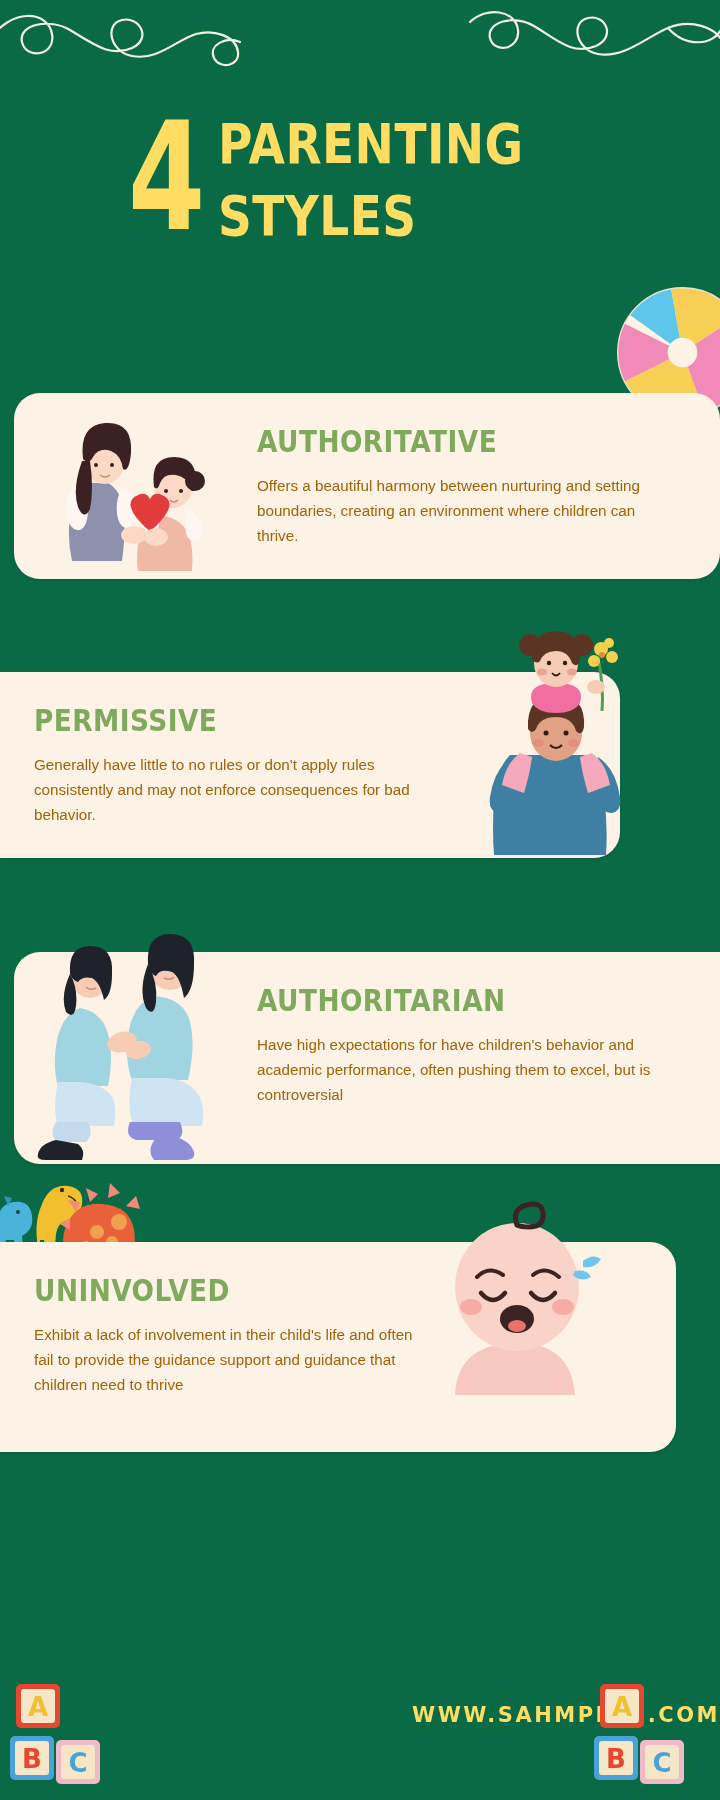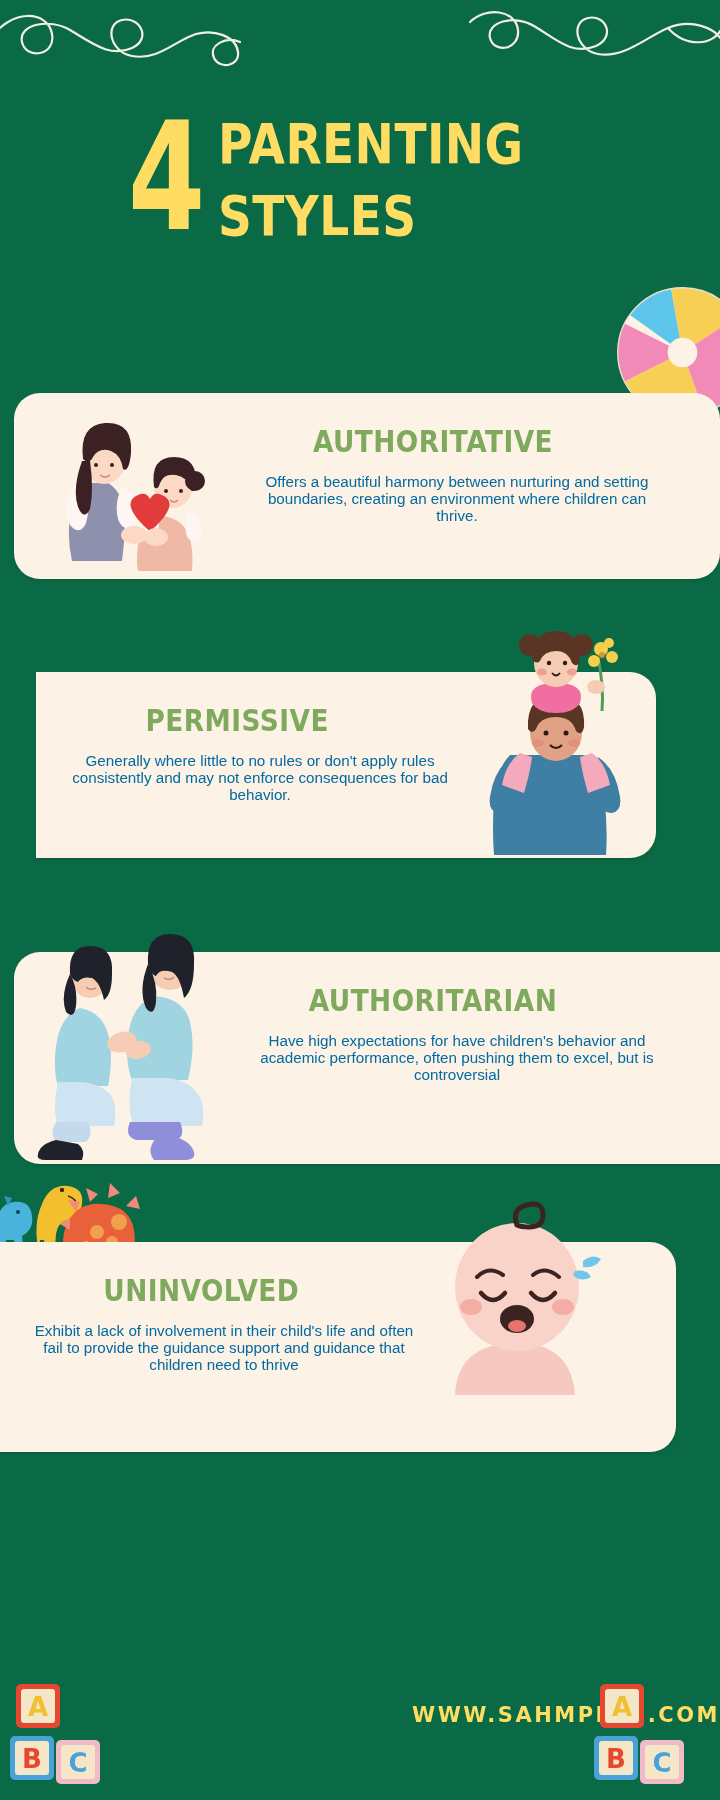--- a/index.html
+++ b/index.html
@@ -34,45 +34,44 @@
   }
 
   
   .beachball { position:absolute; right:-30px; top:285px; width:135px; height:135px; }
 
   
   .card {
     position:absolute;
     background:#fcf3e6;
     box-shadow:0 2px 3px rgba(0,0,0,0.10);
-    text-align:center;
   }
   .card.c1 { top:393px; height:186px; border-radius:26px; left:14px; width:706px; }
-  .card.c2 { top:672px; height:186px; left:0px; width:620px; border-radius:0 26px 26px 0;margin-left:36px; }
+  .card.c2 { top:672px; height:186px; left:0px; width:620px; border-radius:0 26px 26px 0; }
   .card.c3 { top:952px; height:212px; left:14px; width:706px; border-radius:26px 0 0 26px; }
   .card.c4 { top:1242px; height:210px; left:0px; width:676px; border-radius:0 26px 26px 0; }
 
   .card.c3 { top:952px;padding-left:39px; }
 
   .card h2 {
     font-family:"DejaVu Sans", sans-serif;
     font-weight:bold;
     font-size:30px;
     line-height:34px;
     color:#7fa95c;
     letter-spacing:0.5px;
     transform:scaleX(0.88);
     transform-origin:left center;
     white-space:nowrap;
   }
   .card p {
     font-family:"Liberation Sans", sans-serif;
     font-size:15.2px;
-    line-height:17px;
-    color:#0369a1;
+    line-height:25px;
+    color:#a16207;
   }
   .txt-right { position:absolute; left:243px; top:32px; width:400px; }
   .txt-left  { position:absolute; left:34px;  top:32px; width:380px; }
   .txt-right h2, .txt-left h2 { margin-bottom:14px; }
 
   
   .ill { position:absolute; }
   .ill-1 { left:30px;  top:375px; width:205px; height:205px; }
   .ill-2 { left:470px; top:605px; width:180px; height:250px; }
   .ill-3 { left:22px;  top:900px; width:215px; height:265px; }
@@ -161,21 +160,21 @@
     <path d="M106 142 q-12 -16 2 -22 q8 -4 12 4 q4 -8 12 -4 q14 6 2 22 q-8 10 -14 14 q-6 -4 -14 -14z" fill="#e23b3b"></path>
     <path d="M112 156 q6 10 8 18" stroke="#f0b9a6" stroke-width="6" fill="none" stroke-linecap="round"></path>
 
     <ellipse cx="104" cy="160" rx="13" ry="9" fill="#fbd9c4"></ellipse>
     <ellipse cx="126" cy="162" rx="12" ry="9" fill="#fbd9c4"></ellipse>
   </svg>
 
   <div class="card c2">
     <div class="txt-left">
       <h2>PERMISSIVE</h2>
-      <p>Generally where little to no rules or don't apply rules consistently and may not enforce consequences for bad behavior.</p>
+      <p>Generally have little to no rules or don't apply rules consistently and may not enforce consequences for bad behavior.</p>
     </div>
   </div>
   <svg class="ill ill-2" viewBox="0 0 180 250">
 
     <path d="M40 150 q-14 14 -16 44 q-2 30 0 56 l112 0 q2 -30 -2 -58 q-4 -30 -20 -42z" fill="#3f7fa3"></path>
     <path d="M42 152 q-18 12 -22 40 q-2 14 8 16 q10 1 12 -12 q2 -20 2 -44z" fill="#3f7fa3"></path>
     <path d="M128 152 q18 12 22 40 q2 14 -8 16 q-10 1 -12 -12 q-2 -20 -2 -44z" fill="#3f7fa3"></path>
     <path d="M50 148 q-14 10 -18 32 l22 8 q6 -20 8 -36z" fill="#f4a9bc"></path>
     <path d="M122 148 q14 10 18 32 l-22 8 q-6 -20 -8 -36z" fill="#f4a9bc"></path>
     <ellipse cx="86" cy="128" rx="26" ry="28" fill="#e0a184"></ellipse>

